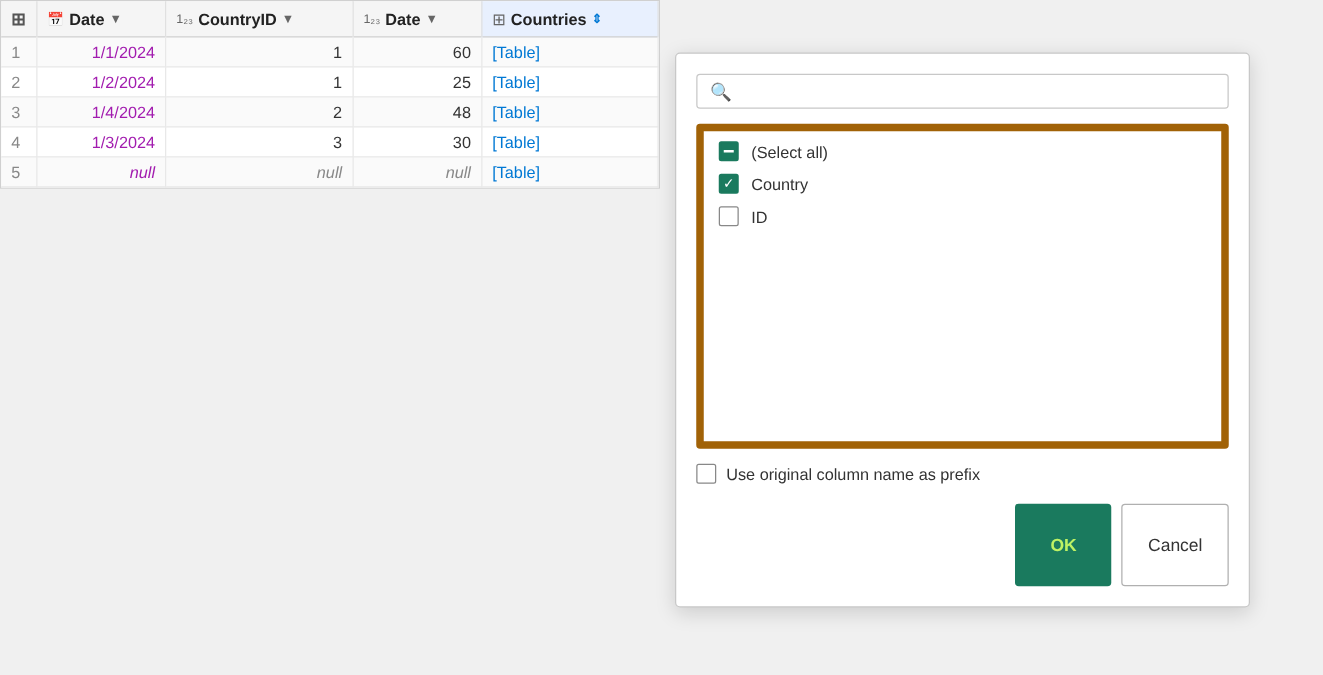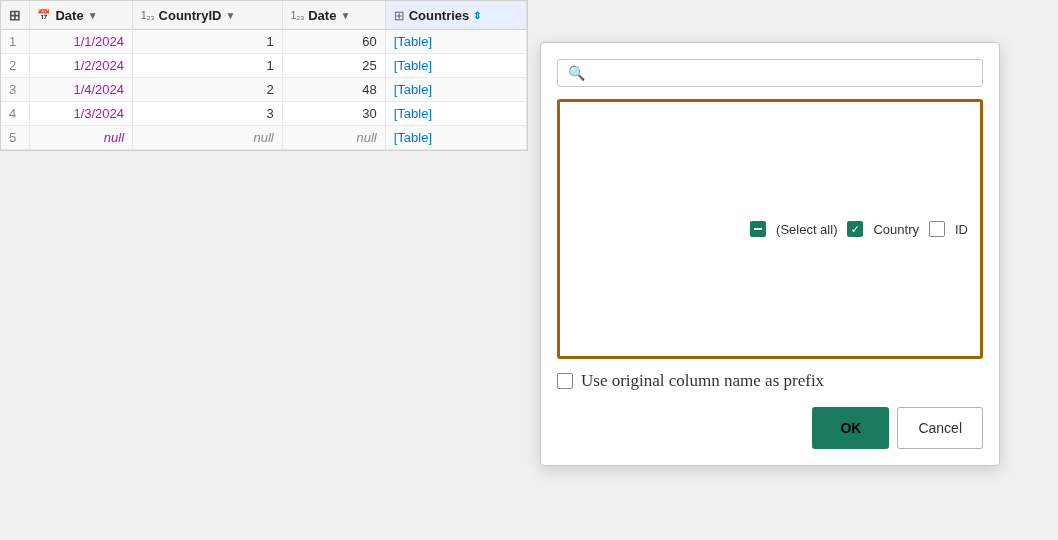--- a/index.html
+++ b/index.html
@@ -132,28 +132,27 @@
       width: 100%;
       background: transparent;
     }
 
     .search-icon-svg {
       color: #888;
       font-size: 14px;
     }
 
     .checkbox-list {
-      border: 3px solid #a16207;
+      border: 6px solid #a16207;
       border-radius: 3px;
       padding: 8px 12px;
       display: flex;
-      flex-direction: row;
+      flex-direction: column;
       gap: 10px;
       min-height: 260px;
-      justify-content: flex-end;
     }
 
     .checkbox-item {
       display: flex;
       align-items: center;
       gap: 10px;
       cursor: pointer;
     }
 
     .checkbox-item label {
@@ -208,49 +207,48 @@
       line-height: 1;
     }
 
     .prefix-row {
       display: flex;
       align-items: center;
       gap: 8px;
     }
 
     .prefix-row label {
-      font-size: 17px;
-      color: #333;
-      font-family: Liberation Serif, serif;
+      font-size: 13px;
+      color: #333;
     }
 
     .button-row {
       display: flex;
       justify-content: flex-end;
       gap: 8px;
       margin-top: 4px;
     }
 
     .btn-ok {
       background: #1a7a5e;
-      color: #000000;
+      color: #bef264;
       border: none;
       border-radius: 3px;
       padding: 8px 28px;
       font-size: 14px;
       font-weight: 600;
       cursor: pointer;
     }
 
     .btn-cancel {
       background: #fff;
       color: #333;
       border: 1px solid #b0b0b0;
       border-radius: 3px;
-      padding: 12px 20px;
+      padding: 24px 20px;
       font-size: 14px;
       cursor: pointer;
     }
 
     .main-layout {
       position: relative;
       width: 1058px;
       height: 540px;
       background: #f0f0f0;
     }

